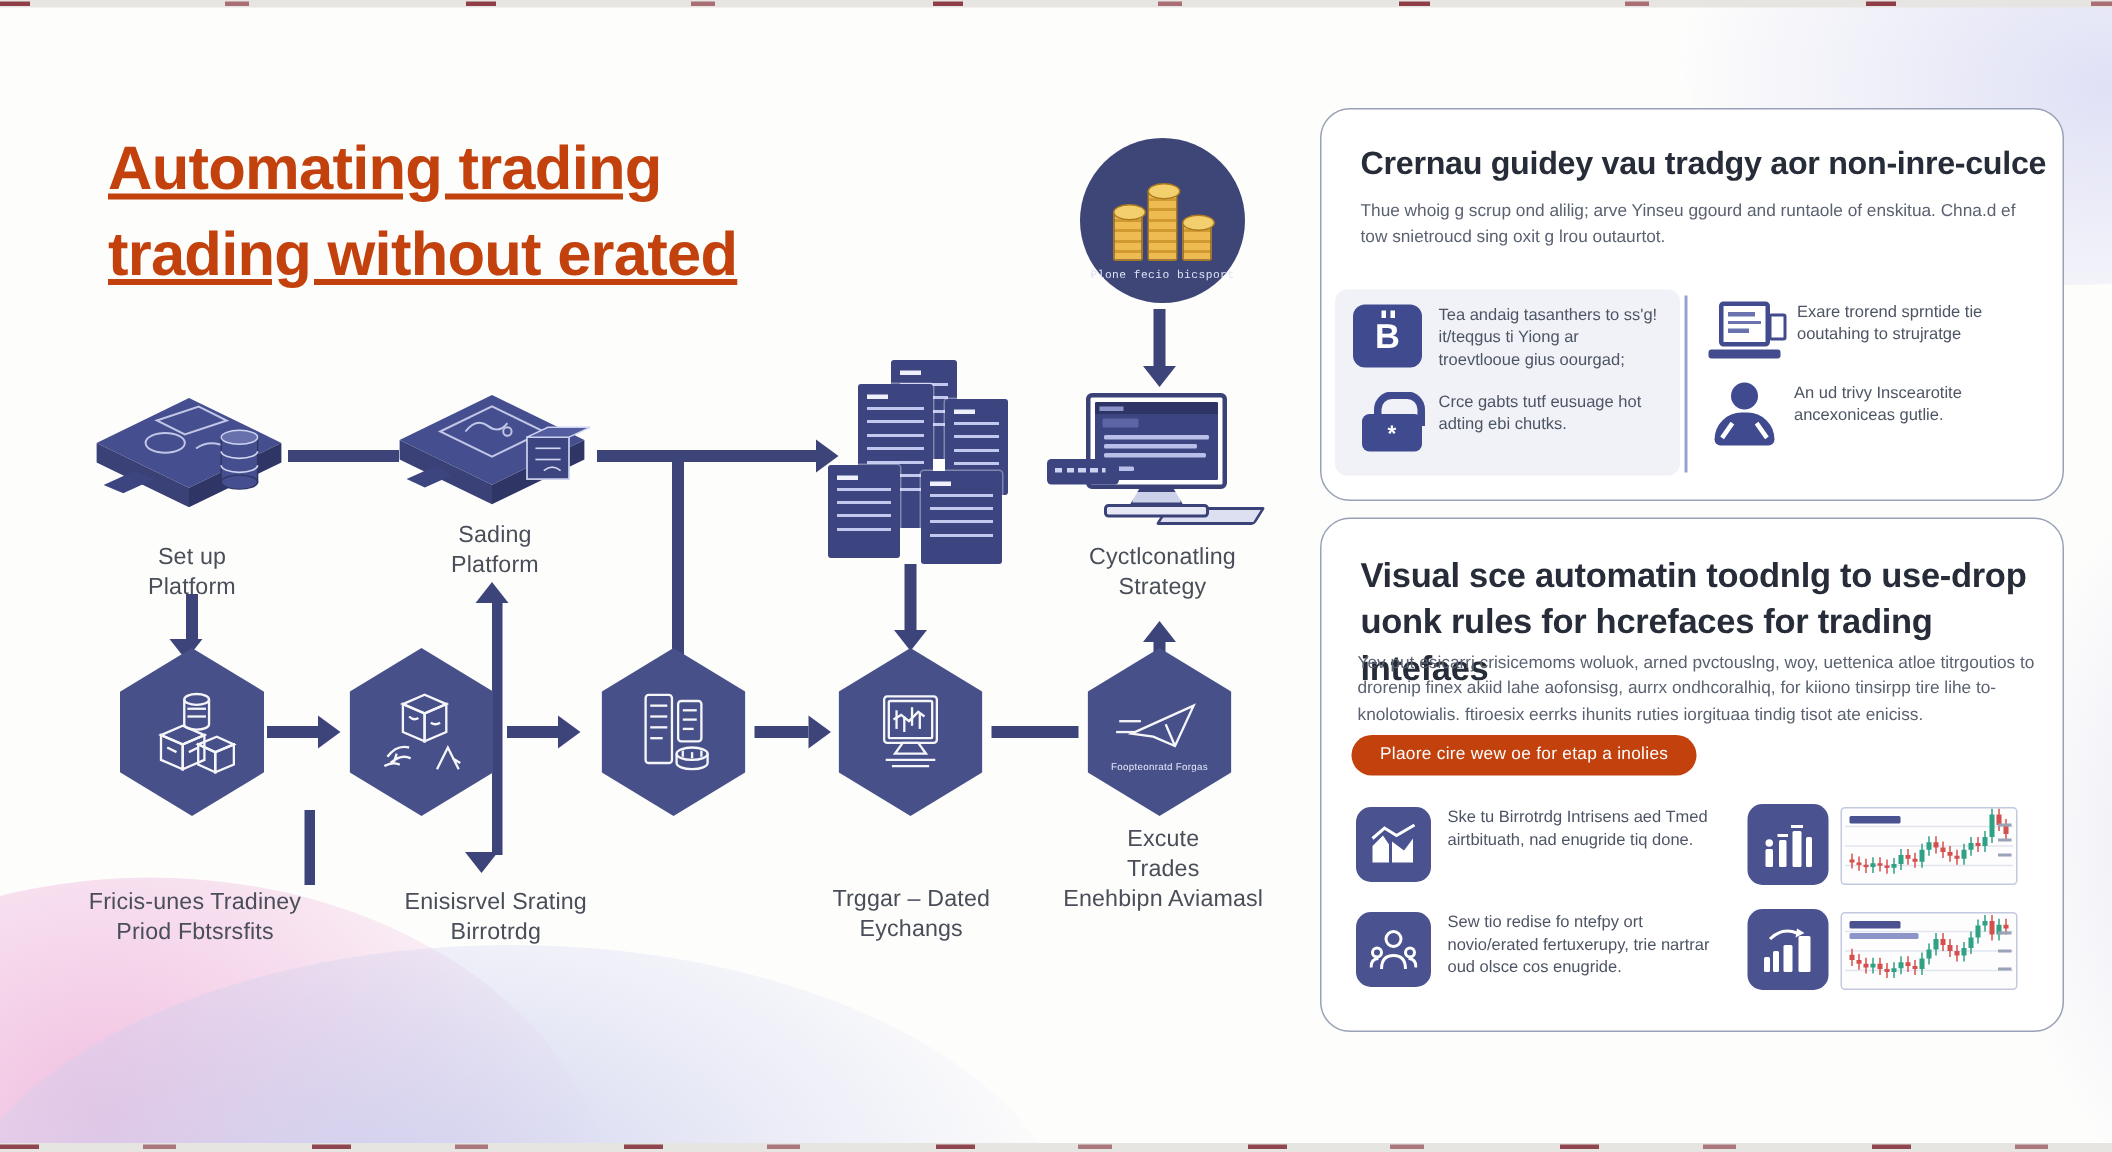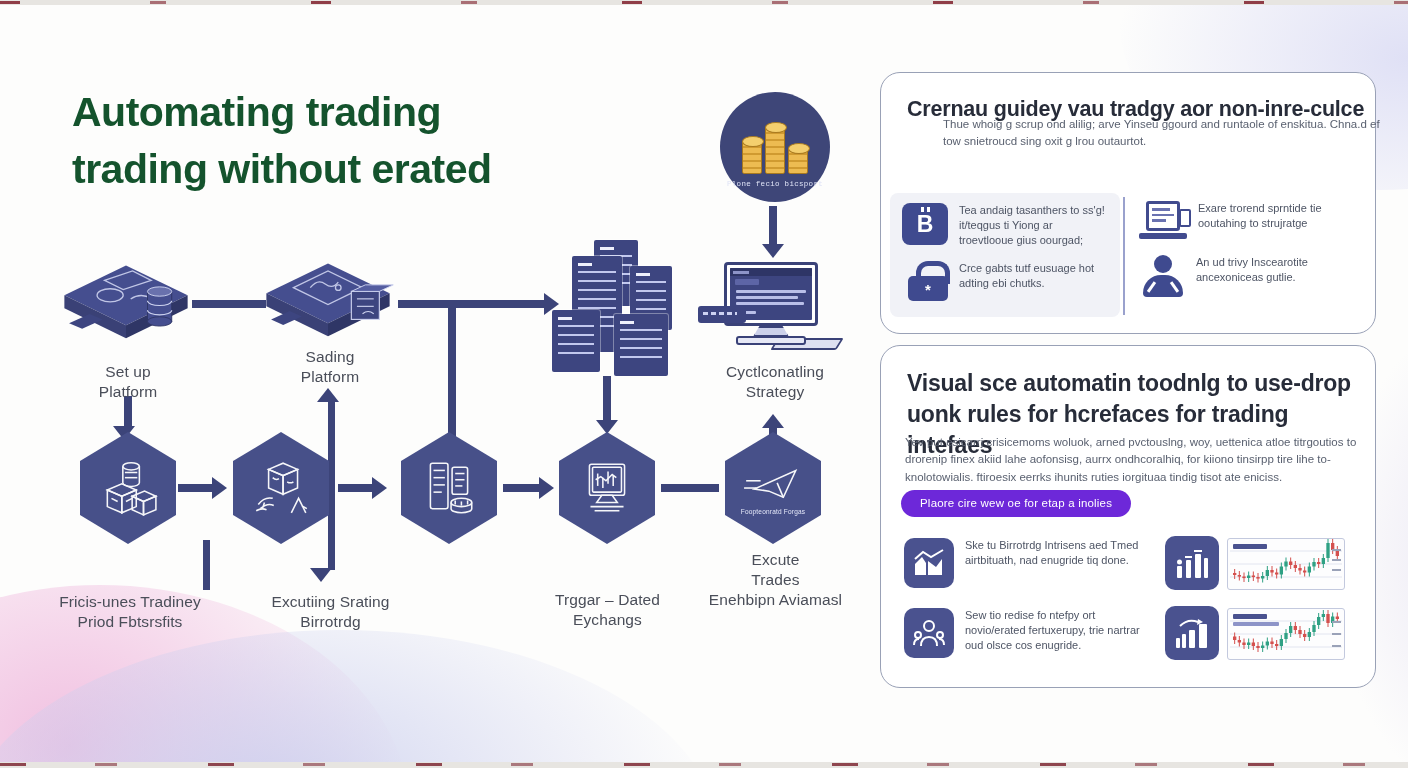--- a/index.html
+++ b/index.html
@@ -23,21 +23,21 @@
   .blob.pink { left:-210px; top:585px; width:620px; height:460px;
     background:radial-gradient(ellipse at 45% 35%, rgba(240,188,223,.95), rgba(240,188,223,0) 72%); }
   .blob.lav  { left:-40px; top:630px; width:760px; height:420px;
     background:radial-gradient(ellipse at 40% 40%, rgba(203,207,238,.9), rgba(203,207,238,0) 70%); }
   .blob.tr   { left:1120px; top:-140px; width:520px; height:330px;
     background:radial-gradient(ellipse at 55% 60%, rgba(222,223,245,.95), rgba(222,223,245,0) 72%); }
   .blob.redge{ left:1330px; top:300px; width:260px; height:520px;
     background:radial-gradient(ellipse at 70% 50%, rgba(228,224,242,.9), rgba(228,224,242,0) 70%); }
 
   .title { position:absolute; left:72px; top:84px; z-index:2;
-    font-size:41px; font-weight:700; line-height:1.38; color:#14532d; letter-spacing:-.5px; }
+    font-size:41px; font-weight:700; line-height:1.38; color:#c2410c; letter-spacing:-.5px;text-decoration:underline; }
 
   
   .shaft { position:absolute; background:#3c4479; z-index:1; }
   .ah { position:absolute; width:0; height:0; z-index:1; }
   .ah.right { border-top:11px solid transparent; border-bottom:11px solid transparent; border-left:15px solid #3c4479; }
   .ah.down  { border-left:11px solid transparent; border-right:11px solid transparent; border-top:14px solid #3c4479; }
   .ah.up    { border-left:11px solid transparent; border-right:11px solid transparent; border-bottom:14px solid #3c4479; }
 
   .flabel { position:absolute; text-align:center; font-size:15.5px; line-height:1.28;
     color:#4a4e59; z-index:3; letter-spacing:.1px; }
@@ -82,21 +82,21 @@
   .hex .hcap { font-size:6.5px; color:#e6e9fa; margin-top:-4px; letter-spacing:.2px; }
 
   
   .card { position:absolute; left:880px; width:496px; background:#fff; border:1.6px solid #99a1b6;
     border-radius:20px; z-index:2; }
   .card1 { top:72px; height:262px; }
   .card2 { top:345px; height:343px; }
 
   .c-h1 { position:absolute; left:26px; top:24px; font-size:21.5px; font-weight:700; color:#272c39; letter-spacing:-.2px; }
   .c-body { position:absolute; font-size:11.5px; line-height:1.5; color:#5a6170; }
-  .card1 .c-body { left:26px; top:43px; width:448px;margin-left:36px; }
+  .card1 .c-body { left:26px; top:60px; width:448px; }
 
   .panel { position:absolute; left:9px; top:120px; width:230px; height:124px; background:#f1f2f7; border-radius:8px; }
   .vdiv { position:absolute; left:242px; top:124px; width:2px; height:118px; background:#9aa1cd; }
 
   .mini-item { position:absolute; display:flex; gap:11px; }
   .mini-text { font-size:11px; line-height:1.35; color:#4d5464; }
 
   .ic-btc { width:46px; height:42px; background:#3f4a8f; border-radius:8px; flex:0 0 auto;
     display:flex; align-items:center; justify-content:center; color:#fff; font-weight:700; font-size:23px; position:relative; }
   .ic-btc::before, .ic-btc::after { content:""; position:absolute; width:3px; height:5px; background:#fff; top:4px; }
@@ -118,21 +118,21 @@
   .ic-person { width:44px; height:44px; position:relative; flex:0 0 auto; }
   .ic-person .head { position:absolute; left:13px; top:0; width:18px; height:18px; border-radius:50%; background:#3f4a8f; }
   .ic-person .bod  { position:absolute; left:2px; bottom:2px; width:40px; height:22px; background:#3f4a8f; border-radius:18px 18px 4px 4px; }
   .ic-person .pen1,.ic-person .pen2 { position:absolute; bottom:6px; width:3px; height:12px; background:#fff; }
   .ic-person .pen1 { left:9px; transform:rotate(35deg); }
   .ic-person .pen2 { right:9px; transform:rotate(-35deg); }
 
   .card2 .c-h1 { top:22px; font-size:23px; line-height:1.35; }
   .card2 .c-h1 span { display:block; }
   .card2 .c-body { left:24px; top:88px; width:458px; }
-  .pill-btn { position:absolute; left:20px; top:144px; height:27px; padding:0 19px; background:#6d28d9;
+  .pill-btn { position:absolute; left:20px; top:144px; height:27px; padding:0 19px; background:#c2410c;
     border:none; border-radius:14px; color:#fff; font-size:11.5px; line-height:27px; cursor:pointer;
     font-family:inherit; letter-spacing:.2px; }
 
   .sq-icon { width:50px; height:50px; background:#4a528f; border-radius:10px; flex:0 0 auto;
     display:flex; align-items:center; justify-content:center; }
 
   .mini-chart { position:absolute; width:118px; height:52px; background:#fdfdfe; border:1px solid #c3c9de;
     border-radius:3px; overflow:visible; }
   .mini-chart .tag { position:absolute; left:5px; top:5px; width:34px; height:5px; background:#4a528f; border-radius:1px; }
   .mini-chart .tag2 { position:absolute; left:5px; top:13px; width:46px; height:4px; background:#8d94c8; border-radius:1px; }
@@ -367,21 +367,21 @@
       </g>
     </svg>
     <div class="hcap">Foopteonratd Forgas</div>
   </div>
 
   <div class="flabel" style="left:35px;top:592px;width:190px">
     <div>Fricis-unes Tradiney</div>
       <div>Priod Fbtsrsfits</div>
   </div>
   <div class="flabel" style="left:238px;top:592px;width:185px">
-    <div>Excutiing Srating</div>
+    <div>Enisisrvel Srating</div>
       <div>Birrotrdg</div>
   </div>
   <div class="flabel" style="left:515px;top:590px;width:185px">
     <div>Trggar – Dated</div>
       <div>Eychangs</div>
   </div>
   <div class="flabel" style="left:698px;top:550px;width:155px">
     <div>Excute</div>
       <div>Trades</div>
       <div>Enehbipn Aviamasl</div>

